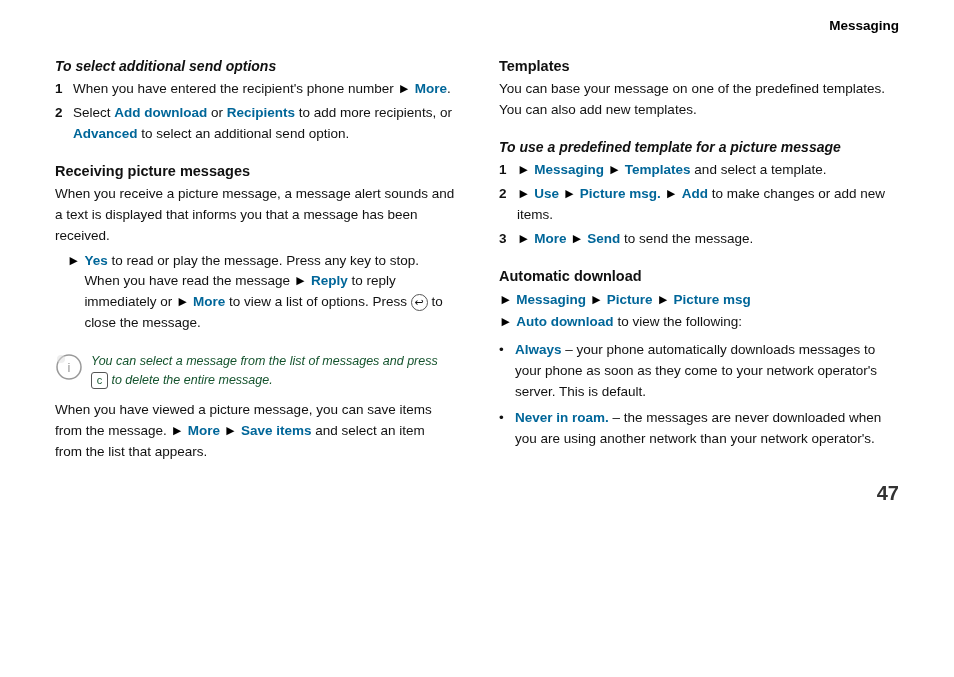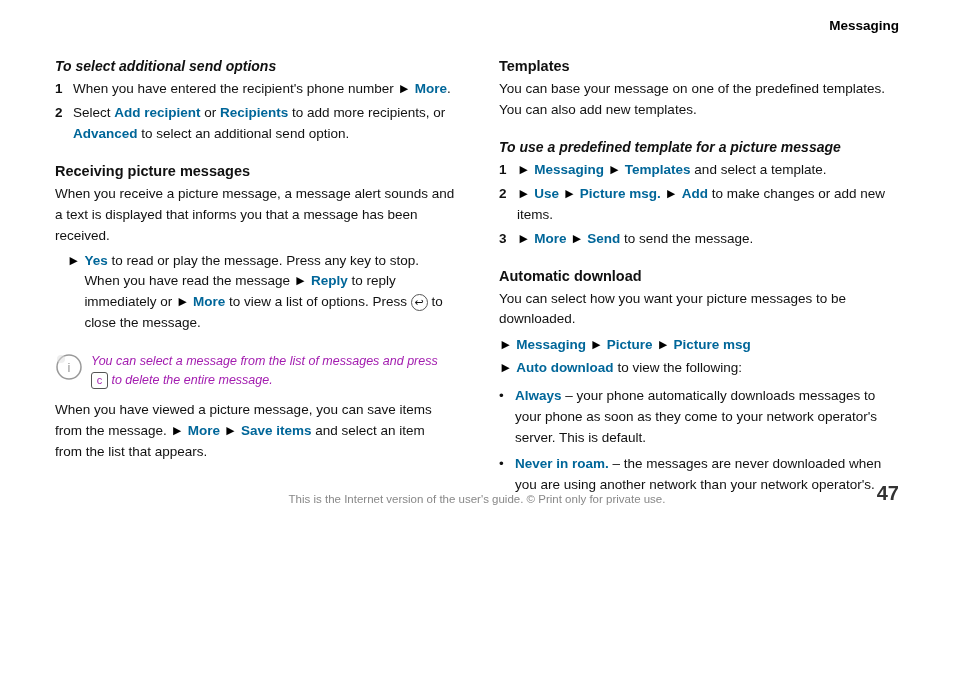--- a/index.html
+++ b/index.html
@@ -89,21 +89,21 @@
     .note-icon {
       width: 28px;
       height: 28px;
       min-width: 28px;
       margin-top: 1px;
     }
     .note-text {
       font-style: italic;
       font-size: 12.5px;
       line-height: 1.5;
-      color: #a21caf;
+      color: #14532d;
     }
     .bullet-list {
       list-style: none;
       padding: 0;
       margin: 6px 0 0 0;
     }
     .bullet-list li {
       display: flex;
       gap: 6px;
       line-height: 1.55;
@@ -155,21 +155,21 @@
 
       <div class="section">
         <div class="section-title">To select additional send options</div>
         <ol>
           <li>
             <span class="num">1</span>
             <span>When you have entered the recipient's phone number <span class="arrow">►</span> <span class="highlight">More</span>.</span>
           </li>
           <li>
             <span class="num">2</span>
-            <span>Select <span class="highlight">Add recipient</span> or <span class="highlight">Recipients</span> to add more recipients, or <span class="highlight">Advanced</span> to select an additional send option.</span>
+            <span>Select <span class="highlight">Add download</span> or <span class="highlight">Recipients</span> to add more recipients, or <span class="highlight">Advanced</span> to select an additional send option.</span>
           </li>
         </ol>
       </div>
 
       <div class="section">
         <div class="section-title-normal">Receiving picture messages</div>
         <p>When you receive a picture message, a message alert sounds and a text is displayed that informs you that a message has been received.</p>
         <div class="sub-arrow">
           <span class="arrow">►</span>
           <span><span class="highlight">Yes</span> to read or play the message. Press any key to stop. When you have read the message <span class="arrow">►</span> <span class="highlight">Reply</span> to reply immediately or <span class="arrow">►</span> <span class="highlight">More</span> to view a list of options. Press <span style="display:inline-block;border:1.5px solid #555;border-radius:50%;width:17px;height:17px;text-align:center;line-height:15px;font-size:11px;">↩</span> to close the message.</span>
@@ -215,36 +215,34 @@
           </li>
           <li>
             <span class="num">3</span>
             <span><span class="arrow">►</span> <span class="highlight">More</span> <span class="arrow">►</span> <span class="highlight">Send</span> to send the message.</span>
           </li>
         </ol>
       </div>
 
       <div class="section">
         <div class="section-title-normal">Automatic download</div>
-        <p>You can select how you want your picture messages to be downloaded.</p>
         <div class="messaging-path">
           <span class="arrow">►</span>&nbsp;<span class="highlight">Messaging</span>&nbsp;<span class="arrow">►</span>&nbsp;<span class="highlight">Picture</span>&nbsp;<span class="arrow">►</span>&nbsp;<span class="highlight">Picture msg</span>
         </div>
         <div class="messaging-path">
           <span class="arrow">►</span>&nbsp;<span class="highlight">Auto download</span>&nbsp;to view the following:
         </div>
         <ul class="bullet-list">
           <li>
               <span><span class="highlight">Always</span> – your phone automatically downloads messages to your phone as soon as they come to your network operator's server. This is default.</span>
             </li>
           <li>
               <span><span class="highlight">Never in roam.</span> – the messages are never downloaded when you are using another network than your network operator's.</span>
             </li>
         </ul>
       </div>
 
     </div>
   </div>
 
-  <div class="footer">This is the Internet version of the user's guide. © Print only for private use.</div>
   <div class="footer-num">47</div>
 
 </div>
 
 </body></html>

